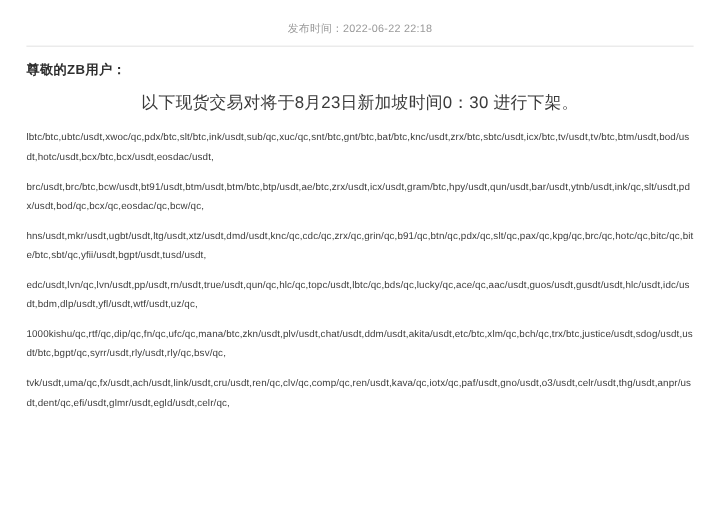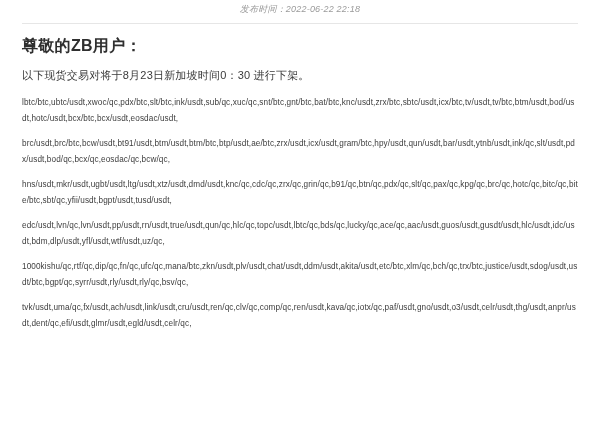--- a/index.html
+++ b/index.html
@@ -18,42 +18,42 @@
     width: 600px;
     height: 431px;
     position: relative;
     box-sizing: border-box;
     padding: 0 22px;
   }
   .pub-time {
     text-align: center;
     font-size: 9px;
     color: #9a9a9a;
-    padding-top: 3px;
+    padding-top: 18px;
     padding-bottom: 5px;
     letter-spacing: 0.2px;
-    font-style: italic;
   }
   .divider {
     height: 1px;
     background: #e6e6e6;
     margin: 2px 0 12px 0;
   }
   .salutation {
-    font-size: 16px;
+    font-size: 11px;
     font-weight: bold;
     color: #2f2f2f;
     margin: 2px 0 11px 0;
     letter-spacing: 0.3px;
   }
   .intro {
-    font-size: 11px;
+    font-size: 14px;
     color: #3a3a3a;
     margin-bottom: 12px;
     letter-spacing: 0.2px;
+    text-align: center;
   }
   .pairs {
     font-size: 8.2px;
     line-height: 1.95;
     color: #3d3d3d;
     word-break: break-all;
     letter-spacing: 0.1px;
   }
   .pairs p {
     margin: 0 0 9px 0;

